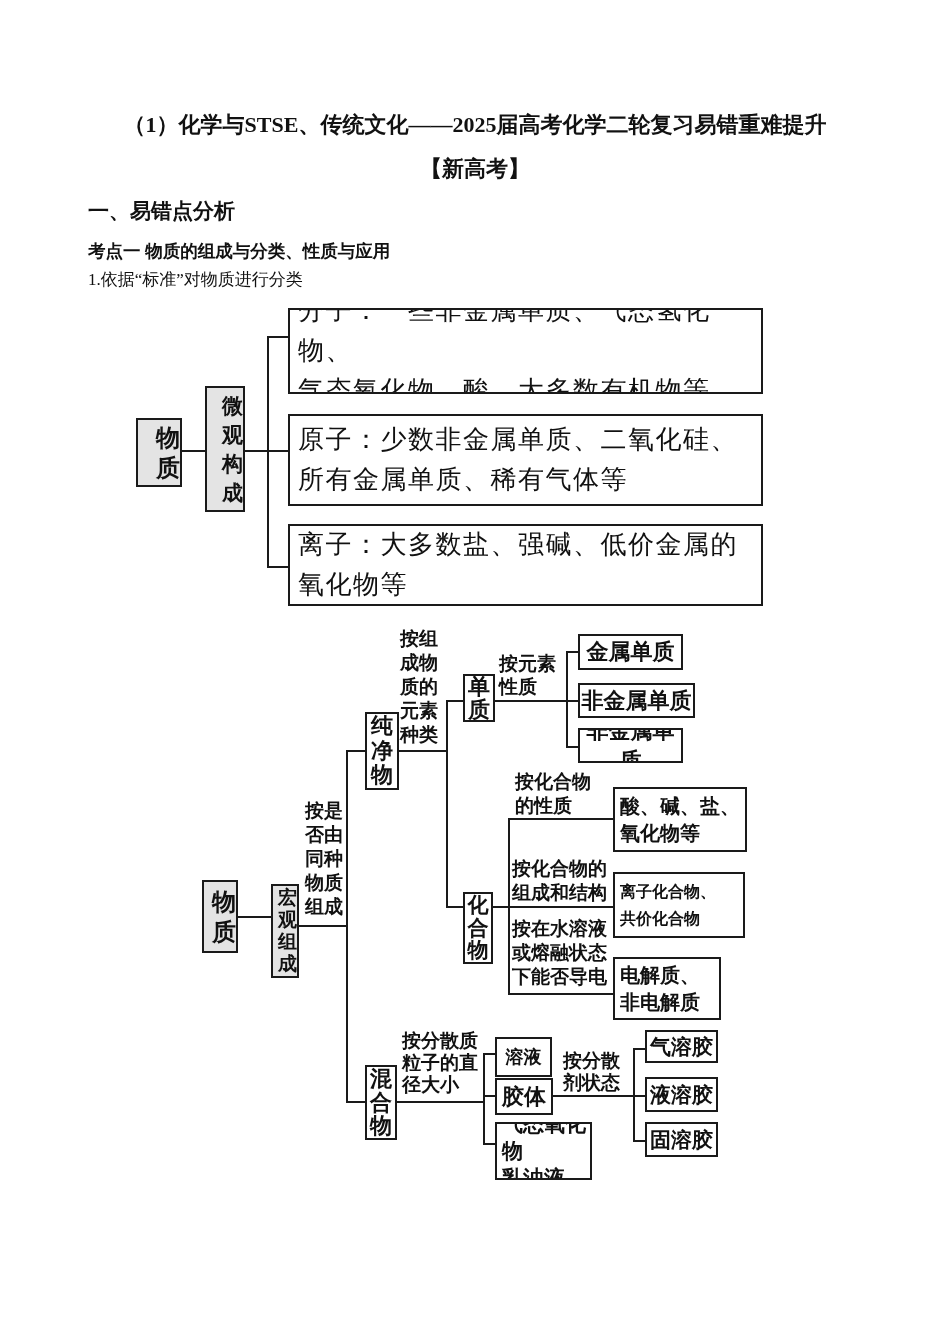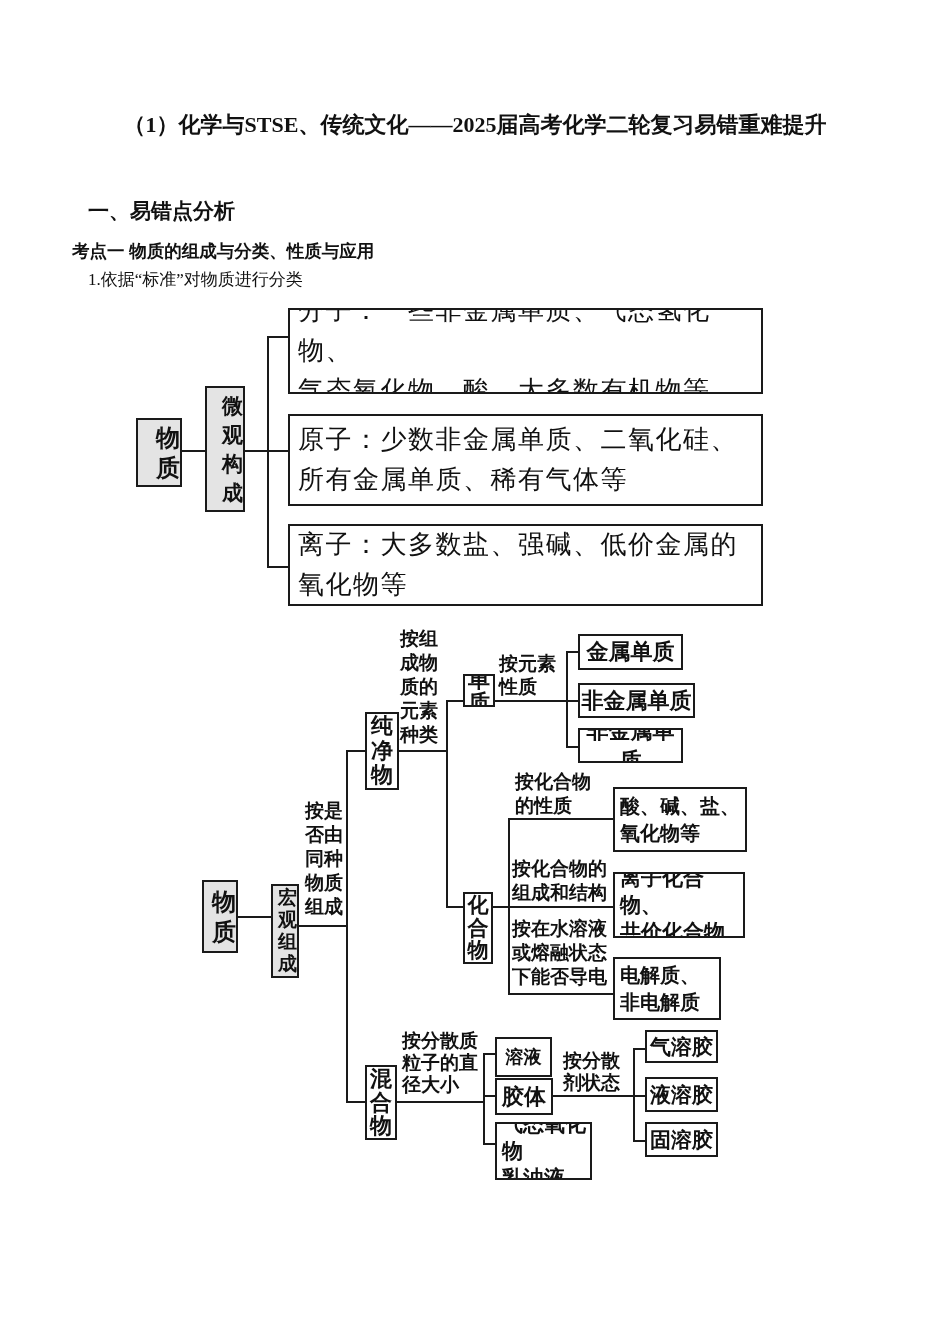--- a/index.html
+++ b/index.html
@@ -32,22 +32,23 @@
   .vline{position:absolute;width:2px;background:#1a1a1a;}
   .ps{position:absolute;font-size:18px;line-height:26px;white-space:nowrap;}
   .ps b{font-weight:bold;}
 </style>
 </head>
 <body>
 
 <div class="page">
 
   <div class="title-line" style="top:110px">（1）化学与STSE、传统文化——2025届高考化学二轮复习易错重难提升</div>
+  <div class="title-line" style="top:154px">【新高考】</div>
   <div class="h1" style="left:88px;top:197px">一、易错点分析</div>
-  <div class="h2" style="left:72px;top:239px">考点一 物质的组成与分类、性质与应用</div>
+  <div class="h2" style="left:88px;top:239px">考点一 物质的组成与分类、性质与应用</div>
   <div class="body-text" style="left:88px;top:268px">1.依据“标准”对物质进行分类</div>
 
   <div>
     <div class="nodebox gray" style="left:136px;top:418px;width:46px;height:69px;font-size:24px;line-height:30px">物质</div>
     <div class="nodebox gray" style="left:205px;top:386px;width:40px;height:126px;font-size:21px;line-height:29px">微观构成</div>
 
     <div class="hline" style="left:182px;top:450px;width:23px"></div>
     <div class="hline" style="left:245px;top:450px;width:43px"></div>
     <div class="vline" style="left:267px;top:336px;height:232px"></div>
     <div class="hline" style="left:267px;top:336px;width:21px"></div>
@@ -82,21 +83,21 @@
 成物
 质的
 元素
 种类</div>
 
     <div class="hline" style="left:399px;top:750px;width:47px"></div>
     <div class="vline" style="left:446px;top:700px;height:208px"></div>
     <div class="hline" style="left:446px;top:700px;width:17px"></div>
     <div class="hline" style="left:446px;top:906px;width:17px"></div>
 
-    <div class="nodebox kai" style="left:463px;top:674px;width:32px;height:33px;font-size:22px;line-height:23px">单质</div>
+    <div class="nodebox kai" style="left:463px;top:674px;width:32px;height:48px;font-size:22px;line-height:23px">单质</div>
     <div class="crit" style="left:499px;top:652px;line-height:23px">按元素
 性质</div>
     <div class="hline" style="left:495px;top:700px;width:71px"></div>
     <div class="vline" style="left:566px;top:651px;height:96px"></div>
     <div class="hline" style="left:566px;top:651px;width:12px"></div>
     <div class="hline" style="left:566px;top:700px;width:12px"></div>
     <div class="hline" style="left:566px;top:746px;width:12px"></div>
     <div class="nodebox kai" style="left:578px;top:634px;width:105px;height:36px;font-size:22px">金属单质</div>
     <div class="nodebox kai" style="left:578px;top:683px;width:117px;height:35px;font-size:22px">非金属单质</div>
     <div class="nodebox kai" style="left:578px;top:728px;width:105px;height:35px;font-size:22px">非金属单质</div>
@@ -108,21 +109,21 @@
     <div class="hline" style="left:508px;top:906px;width:105px"></div>
     <div class="hline" style="left:508px;top:993px;width:105px"></div>
 
     <div class="crit" style="left:515px;top:770px">按化合物
 的性质</div>
     <div class="nodebox kai leftbox" style="left:613px;top:787px;width:134px;height:65px;font-size:20px;line-height:27px">酸、碱、盐、
 氧化物等</div>
 
     <div class="crit" style="left:512px;top:857px">按化合物的
 组成和结构</div>
-    <div class="nodebox kai leftbox" style="left:613px;top:872px;width:132px;height:66px;font-size:21px;line-height:27px">离子化合物、
+    <div class="nodebox kai leftbox" style="left:613px;top:872px;width:132px;height:66px;font-size:16px;line-height:27px">离子化合物、
 共价化合物</div>
 
     <div class="crit" style="left:512px;top:917px">按在水溶液
 或熔融状态
 下能否导电</div>
     <div class="nodebox kai leftbox" style="left:613px;top:957px;width:108px;height:63px;font-size:20px;line-height:27px">电解质、
 非电解质</div>
 
     <div class="nodebox kai" style="left:365px;top:1065px;width:32px;height:75px;font-size:22px;line-height:23.5px">混合物</div>
     <div class="crit" style="left:402px;top:1030px;line-height:22px">按分散质

